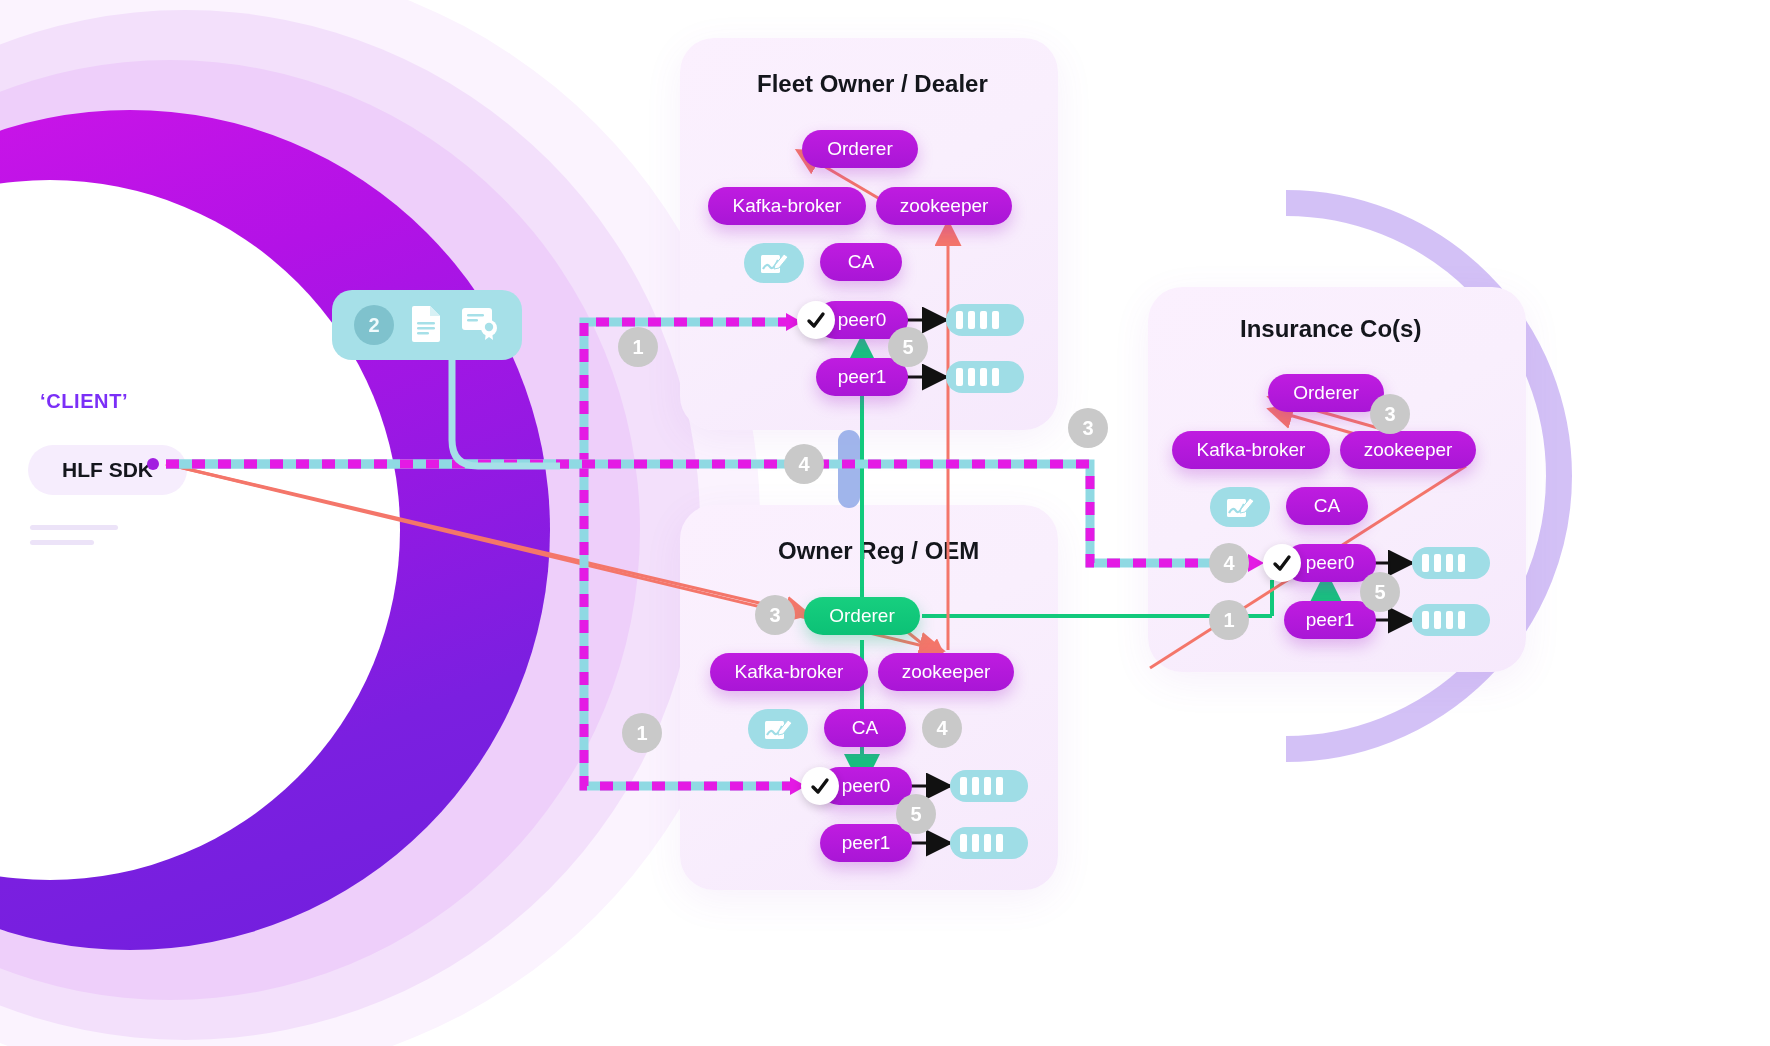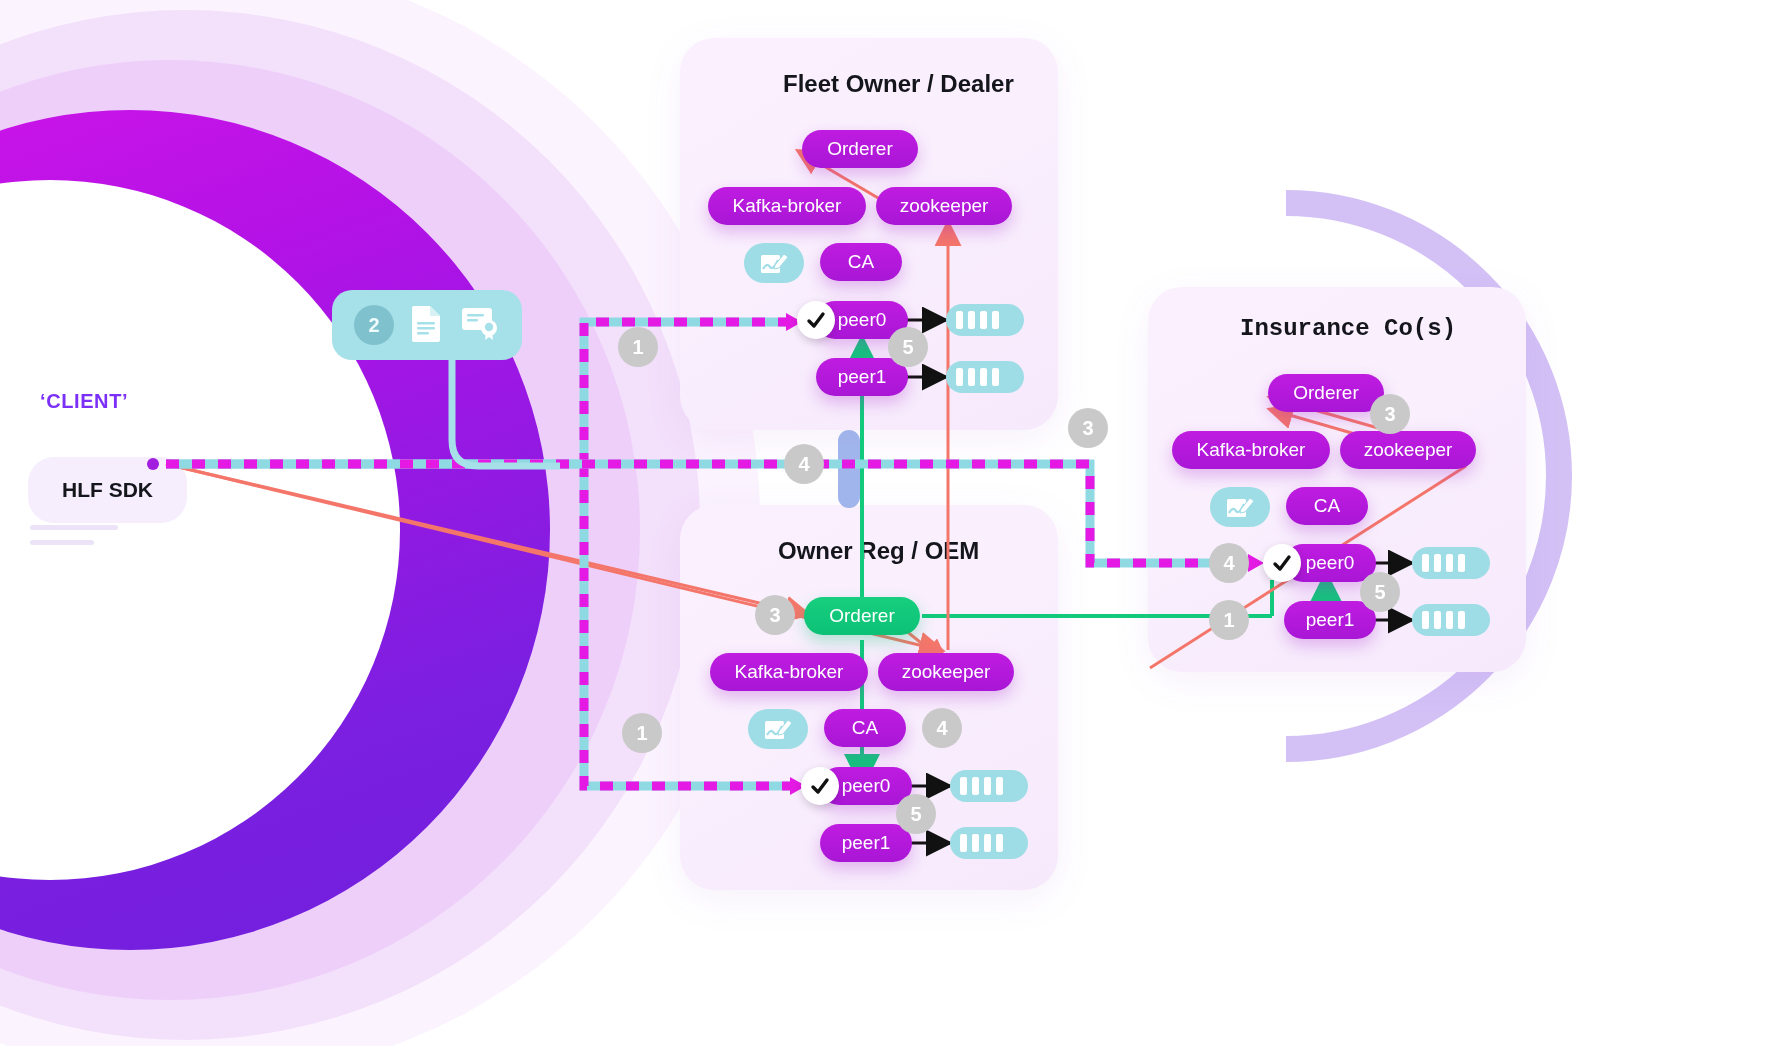--- a/index.html
+++ b/index.html
@@ -21,22 +21,22 @@
           background:linear-gradient(160deg,#d215e8 0%,#b312e6 30%,#7b1fe0 75%,#6f1fdd 100%);}
   .ring-core{left:-300px;top:180px;width:700px;height:700px;background:#ffffff;}
 
   .arc-right{position:absolute;left:1000px;top:190px;width:520px;height:520px;
              border-radius:50%;border:26px solid #cbb6f5;opacity:.85;
              clip-path:polygon(50% 0,120% 0,120% 120%,50% 120%);}
 
   .client-label{position:absolute;left:40px;top:390px;width:200px;
      color:#7b2ff7;font-weight:bold;font-size:20px;letter-spacing:.6px;}
   .hlf-sdk{position:absolute;left:28px;top:445px;
-     background:#f6edfd;border-radius:26px;padding:21px 34px;
-     font-weight:bold;font-size:21px;color:#14161c;margin-top:12px;}
+     background:#f6edfd;border-radius:26px;padding:13px 34px;
+     font-weight:bold;font-size:21px;color:#14161c;}
   .hlf-dot{position:absolute;left:147px;top:458px;width:12px;height:12px;border-radius:50%;background:#a21fe0;}
   .client-lines{position:absolute;left:30px;top:525px;}
   .client-lines div{height:5px;border-radius:3px;background:#ece3f8;margin-bottom:10px;}
 
   
   .org{position:absolute;border-radius:34px;
        background:linear-gradient(150deg,#fbf0fe 0%,#f9effd 45%,#f6e9fc 100%);
        box-shadow:0 10px 38px rgba(150,80,200,.08);}
   .org-title{position:absolute;font-weight:bold;color:#14161c;font-size:24px;white-space:nowrap;}
 
@@ -92,23 +92,23 @@
   <div class="hlf-dot"></div>
   <div class="client-lines">
     <div style="width:88px"></div>
       <div style="width:64px"></div>
   </div>
 
   <div class="org" style="left:680px;top:38px;width:378px;height:392px;"></div>
   <div class="org" style="left:680px;top:505px;width:378px;height:385px;"></div>
   <div class="org" style="left:1148px;top:287px;width:378px;height:385px;"></div>
 
-  <div class="org-title" style="left:783px;top:70px;">Fleet Owner / Dealer</div>
+  <div class="org-title" style="left:757px;top:70px;">Fleet Owner / Dealer</div>
   <div class="org-title" style="left:778px;top:537px;">Owner Reg / OEM</div>
-  <div class="org-title" style="left:1240px;top:315px;font-family:Liberation Mono, monospace;">Insurance Co(s)</div>
+  <div class="org-title" style="left:1240px;top:315px;">Insurance Co(s)</div>
 
   <svg class="under" viewBox="0 0 1770 1046">
     <defs>
       <marker id="arrSalmon" markerWidth="9" markerHeight="9" refX="7" refY="4.5" orient="auto">
         <path d="M0,0 L9,4.5 L0,9 z" fill="#f4766a"></path>
       </marker>
       <marker id="arrGreen" markerWidth="9" markerHeight="9" refX="7" refY="4.5" orient="auto">
         <path d="M0,0 L9,4.5 L0,9 z" fill="#12c97c"></path>
       </marker>
       <marker id="arrMag" markerWidth="8" markerHeight="8" refX="6" refY="4" orient="auto">

